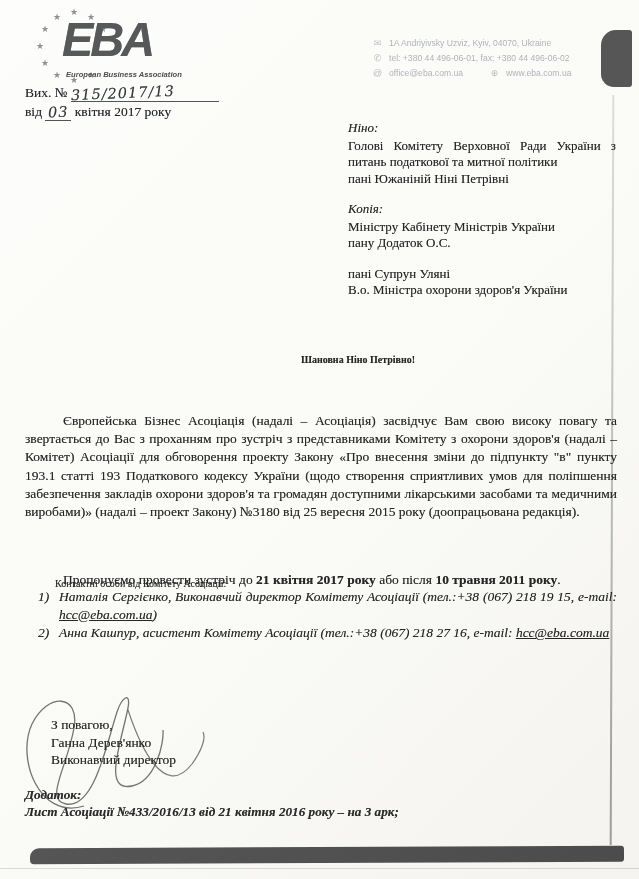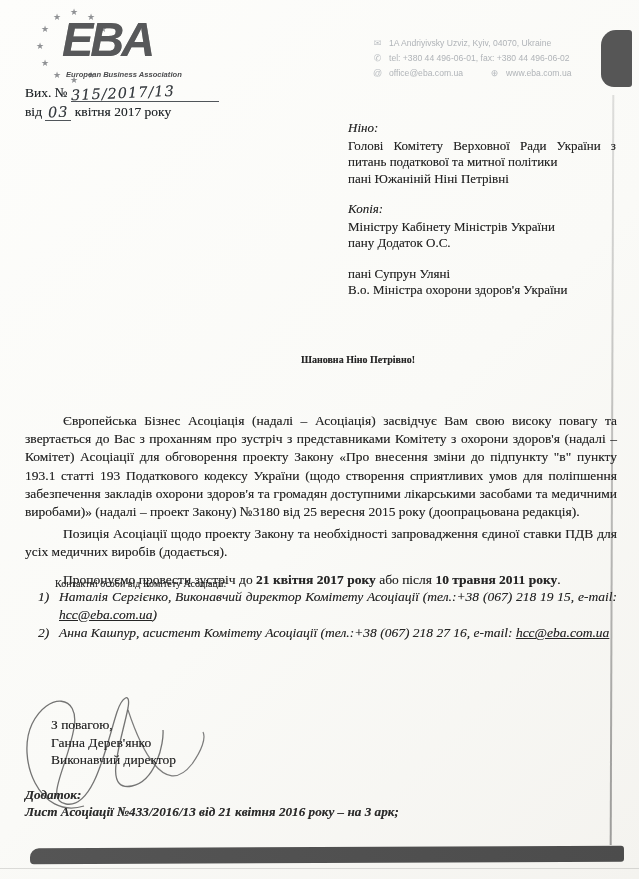--- a/index.html
+++ b/index.html
@@ -166,21 +166,20 @@
     <div>пану Додаток О.С.</div>
     <div class="addr-gap"></div>
     <div>пані Супрун Уляні</div>
     <div>В.о. Міністра охорони здоров'я України</div>
   </div>
 
 
   <div class="col salutation scan-text">Шановна Ніно Петрівно!</div>
 
   <div class="col para p1 scan-text">Європейська Бізнес Асоціація (надалі – Асоціація) засвідчує Вам свою високу повагу та звертається до Вас з проханням про зустріч з представниками Комітету з охорони здоров'я (надалі – Комітет) Асоціації для обговорення проекту Закону «Про внесення зміни до підпункту "в" пункту 193.1 статті 193 Податкового кодексу України (щодо створення сприятливих умов для поліпшення забезпечення закладів охорони здоров'я та громадян доступними лікарськими засобами та медичними виробами)» (надалі – проект Закону) №3180 від 25 вересня 2015 року (доопрацьована редакція).</div>
-  <div class="col para p2 scan-text">Позиція Асоціації щодо проекту Закону та необхідності запровадження єдиної ставки ПДВ для усіх медичних виробів (додається).</div>
   <div class="col para p3 scan-text"><span>Пропонуємо провести зустріч до </span><b>21 квітня 2017 року</b><span> або після </span><b>10 травня 2011 року</b><span>.</span></div>
 
   <div class="col contacts-heading scan-text">Контактні особи від Комітету Асоціації:</div>
 
   <div class="contact-list scan-text">
     <div class="contact-item">
       <span class="num">1)</span>
       <span class="txt"><span>Наталія Сергієнко, Виконавчий директор Комітету Асоціації (тел.:+38 (067) 218 19 15, e-mail: </span><span class="email-underline">hcc@eba.com.ua</span><span>)</span></span>
     </div>
     <div class="contact-item">

